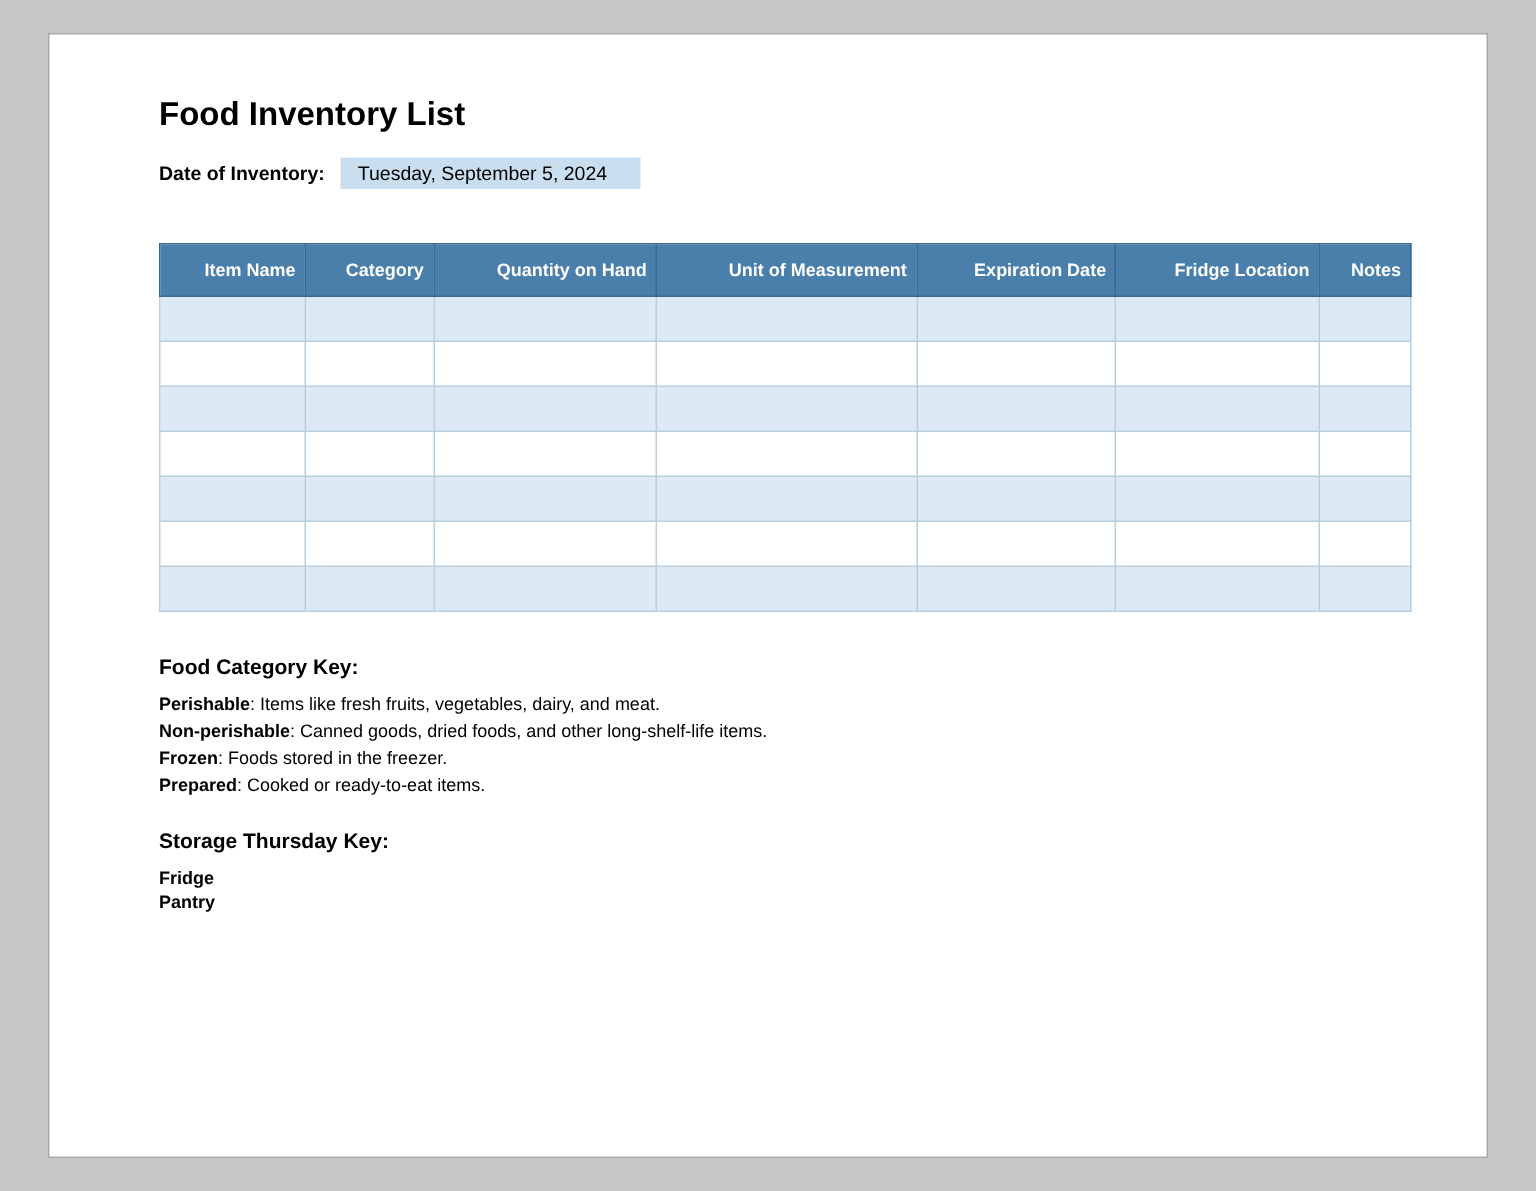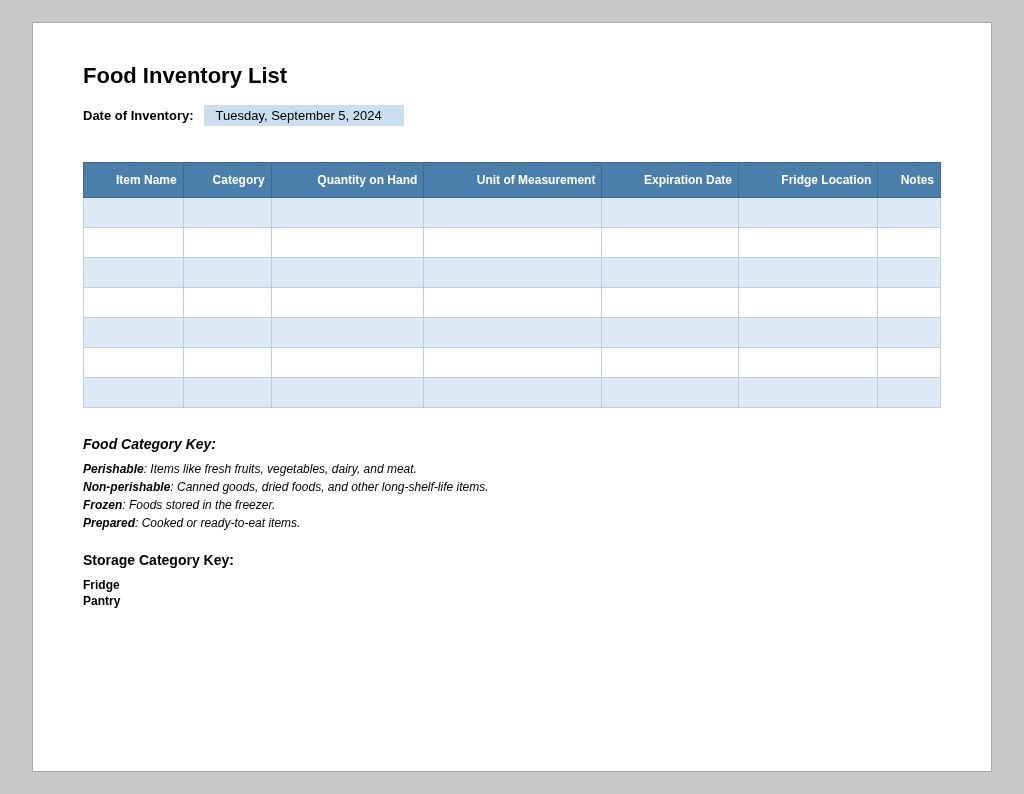--- a/index.html
+++ b/index.html
@@ -8,21 +8,21 @@
       display: flex;
       justify-content: center;
       align-items: center;
       min-height: 100vh;
       font-family: Arial, sans-serif;
     }
     .page {
       background: #fff;
       width: 960px;
       min-height: 750px;
-      padding: 40px 50px 40px 50px;
+      padding: 40px 50px 40px 73px;
       border: 1px solid #aaa;
     }
     .page-title {
       font-size: 22px;
       font-weight: bold;
       margin-bottom: 16px;
       color: #000;
     }
     .date-row {
       display: flex;
@@ -71,21 +71,20 @@
       font-size: 12px;
     }
     .section-title {
       font-size: 14px;
       font-weight: bold;
       margin-bottom: 10px;
       color: #000;
     }
     .category-key {
       margin-bottom: 22px;
-      font-style: italic;
     }
     .key-item {
       font-size: 12px;
       margin-bottom: 4px;
       color: #000;
     }
     .key-item span.bold {
       font-weight: bold;
     }
     .storage-key {
@@ -193,20 +192,20 @@
     <div class="section-title">Food Category Key:</div>
     <div id="category-items">
         <div class="key-item"><span class="bold">Perishable</span>: Items like fresh fruits, vegetables, dairy, and meat.</div>
         <div class="key-item"><span class="bold">Non-perishable</span>: Canned goods, dried foods, and other long-shelf-life items.</div>
         <div class="key-item"><span class="bold">Frozen</span>: Foods stored in the freezer.</div>
         <div class="key-item"><span class="bold">Prepared</span>: Cooked or ready-to-eat items.</div>
       </div>
   </div>
 
   <div class="storage-key">
-    <div class="section-title">Storage Category Key:</div>
+    <div class="section-title">Storage Thursday Key:</div>
     <div id="storage-items">
         <div class="storage-item">Fridge</div>
         <div class="storage-item">Pantry</div>
       </div>
   </div>
 
 </div>
 
 </body></html>

